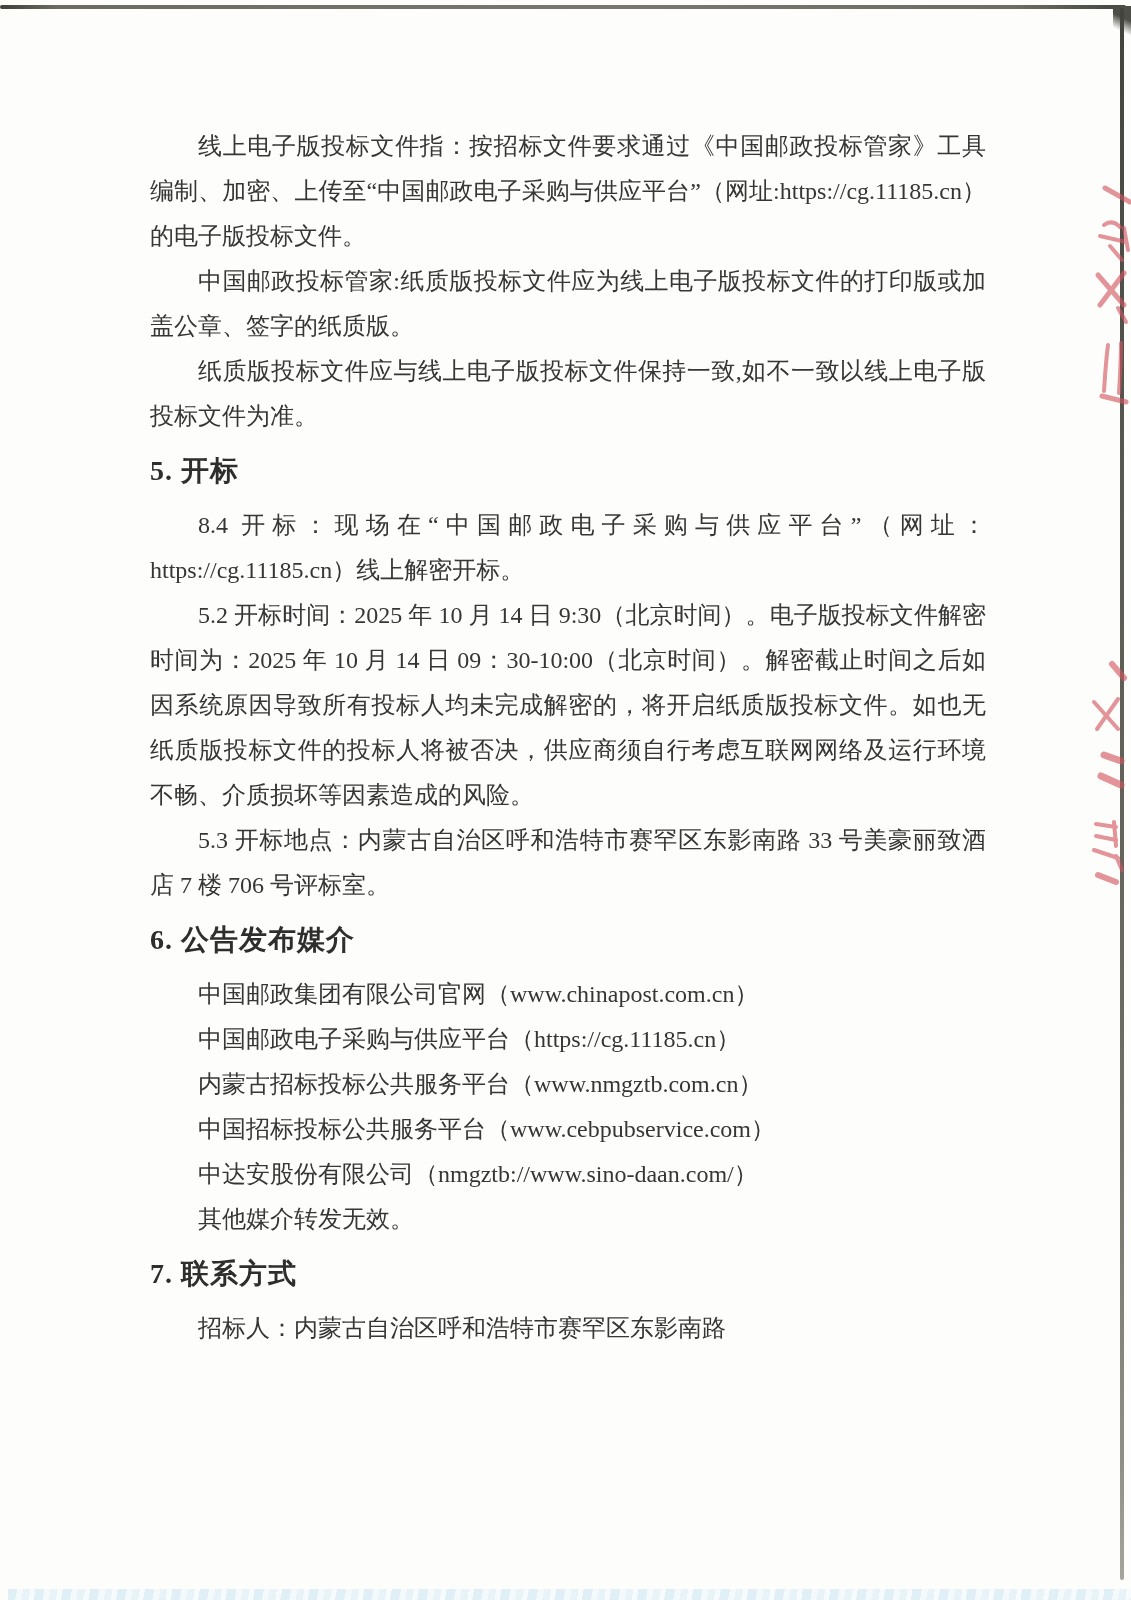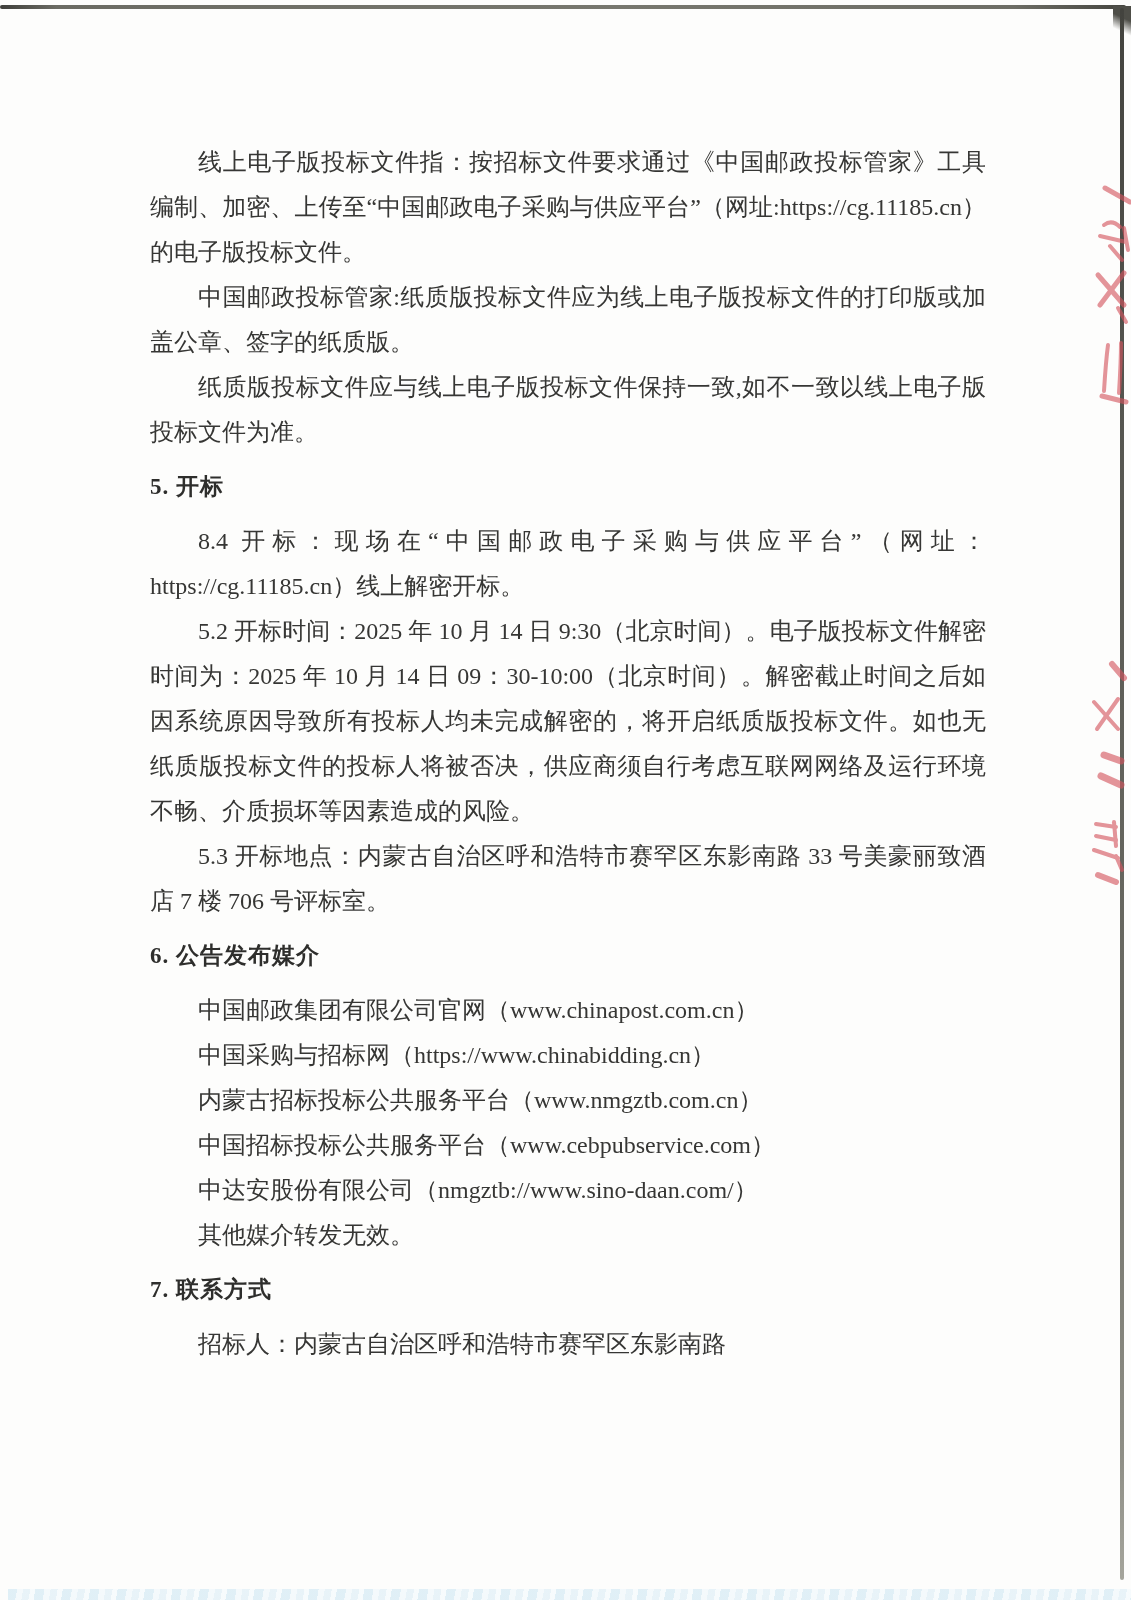--- a/index.html
+++ b/index.html
@@ -32,30 +32,30 @@
       repeating-linear-gradient(100deg,#ddeef6 0 9px,#f3f9fc 9px 15px,#e6f2f8 15px 22px,#f6fbfd 22px 27px);
     opacity:.9;
   }
   .stamp-marks{
     position:absolute;left:1066px;top:140px;width:65px;height:760px;
     opacity:.62;filter:blur(.7px);
   }
   .stamp-marks path{stroke:#d4545e;fill:none;stroke-linecap:round;stroke-linejoin:round;}
   
   .content{
-    position:absolute;left:150px;top:140px;width:836px;
+    position:absolute;left:150px;top:124px;width:836px;
     font-size:24px;line-height:45px;
   }
   p.body{
     margin:0;text-indent:2em;
     text-align:justify;text-justify:inter-ideograph;
   }
   h2.sec{
     margin:9px 0 9px 0;
-    font-size:23px;line-height:46px;font-weight:bold;color:#2e2e2c;
+    font-size:28px;line-height:46px;font-weight:bold;color:#2e2e2c;
     letter-spacing:1px;
   }
   p.media-item{
     margin:0;padding-left:2em;text-indent:0;
   }
 </style>
 </head>
 <body>
 
 <div class="page">
@@ -95,21 +95,21 @@
     <p class="body">中国邮政投标管家:纸质版投标文件应为线上电子版投标文件的打印版或加盖公章、签字的纸质版。</p>
     <p class="body">纸质版投标文件应与线上电子版投标文件保持一致,如不一致以线上电子版投标文件为准。</p>
 
     <h2 class="sec">5. 开标</h2>
     <p class="body">8.4 开标：现场在“中国邮政电子采购与供应平台”（网址：https://cg.11185.cn）线上解密开标。</p>
     <p class="body">5.2 开标时间：2025 年 10 月 14 日 9:30（北京时间）。电子版投标文件解密时间为：2025 年 10 月 14 日 09：30-10:00（北京时间）。解密截止时间之后如因系统原因导致所有投标人均未完成解密的，将开启纸质版投标文件。如也无纸质版投标文件的投标人将被否决，供应商须自行考虑互联网网络及运行环境不畅、介质损坏等因素造成的风险。</p>
     <p class="body">5.3 开标地点：内蒙古自治区呼和浩特市赛罕区东影南路 33 号美豪丽致酒店 7 楼 706 号评标室。</p>
 
     <h2 class="sec">6. 公告发布媒介</h2>
     <p class="media-item">中国邮政集团有限公司官网（www.chinapost.com.cn）</p>
-    <p class="media-item">中国采购与招标网（https://www.chinabidding.cn）</p>
+    <p class="media-item">中国邮政电子采购与供应平台（https://cg.11185.cn）</p>
     <p class="media-item">内蒙古招标投标公共服务平台（www.nmgztb.com.cn）</p>
     <p class="media-item">中国招标投标公共服务平台（www.cebpubservice.com）</p>
     <p class="media-item">中达安股份有限公司（nmgztb://www.sino-daan.com/）</p>
     <p class="media-item">其他媒介转发无效。</p>
 
     <h2 class="sec">7. 联系方式</h2>
     <p class="body">招标人：内蒙古自治区呼和浩特市赛罕区东影南路</p>
 
   </div>
 

